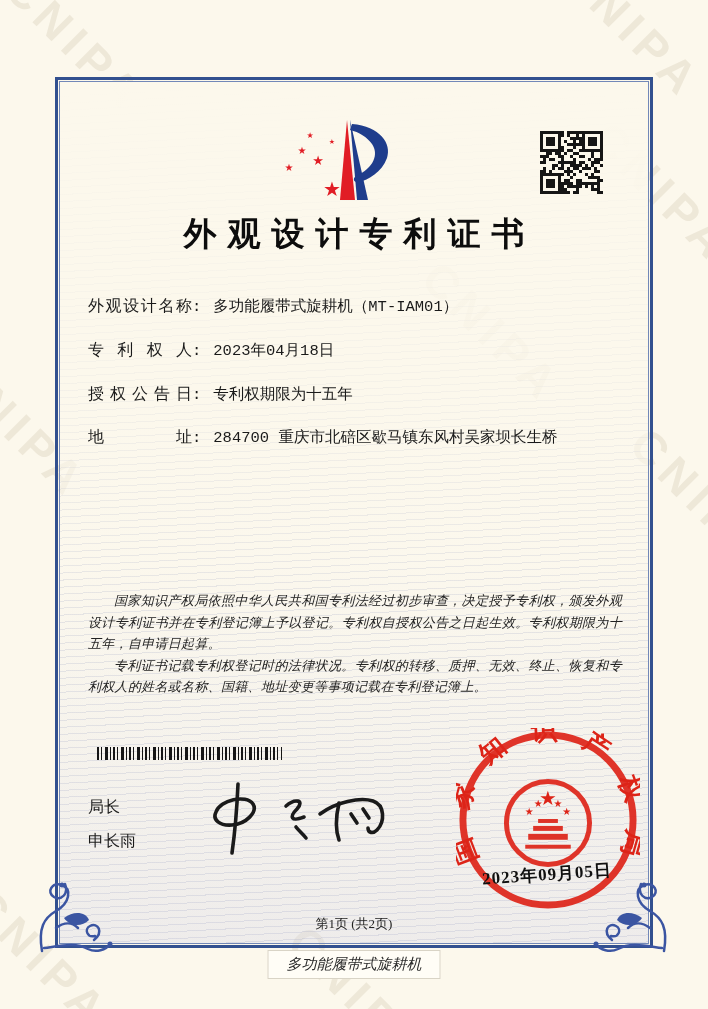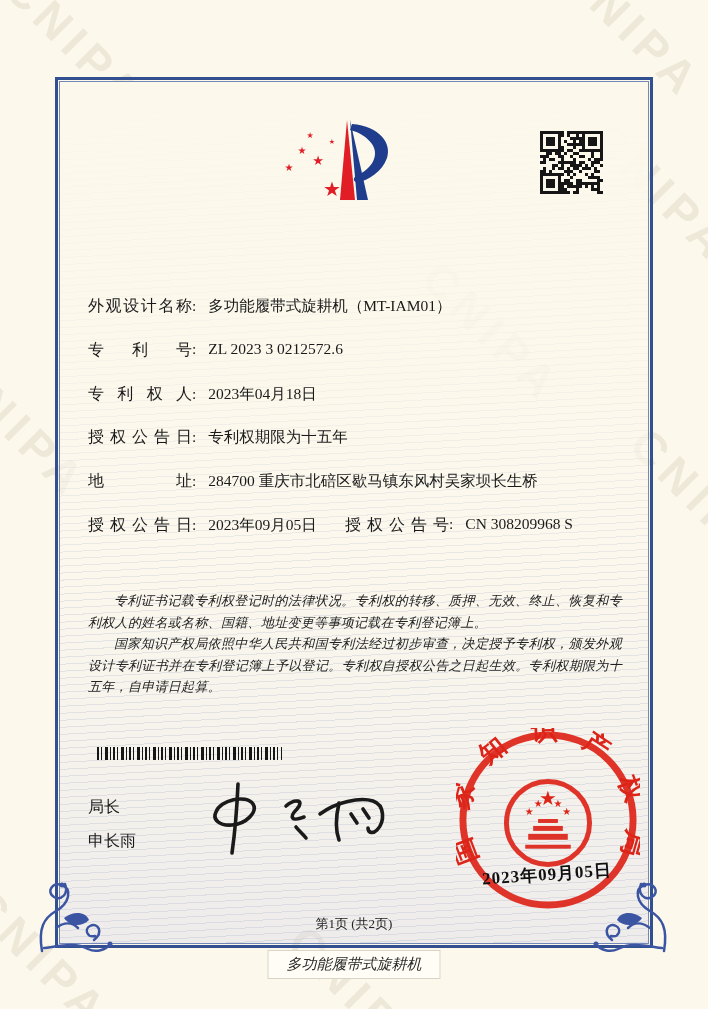--- a/index.html
+++ b/index.html
@@ -22,21 +22,21 @@
                        rgba(255,255,255,0) 1px, rgba(255,255,255,0) 7px);}
   .content{position:absolute;inset:0;z-index:2;}
   .cert-no{position:absolute;left:88px;top:127px;font-size:15px;letter-spacing:2px;}
   .logo{position:absolute;left:280px;top:112px;}
   .qr{position:absolute;left:540px;top:131px;display:grid;
       grid-template-rows:repeat(21,3px);grid-template-columns:repeat(21,3px);}
   .qr div{background:#161616;}
   .title{position:absolute;left:0;right:0;top:212px;text-align:center;font-size:33px;
          font-weight:700;letter-spacing:11px;text-indent:11px;color:#0d0d0d;}
   .fields{position:absolute;left:88px;top:296px;right:66px;font-size:15.5px;}
-  .frow{height:43.8px;position:relative;white-space:nowrap;}
+  .frow{height:43.8px;position:relative;white-space:nowrap;font-family:Liberation Mono, monospace;}
   .lab{display:inline-block;width:104px;text-align:justify;text-align-last:justify;
        font-size:16px;vertical-align:top;}
   .colon{margin-right:12px;}
   .val{font-size:15.5px;}
   .pair2{position:absolute;left:257px;top:0;}
   .paras{position:absolute;left:88px;top:590px;width:534px;font-size:13px;line-height:21.6px;
          letter-spacing:0.3px;font-style:italic;text-align:justify;color:#222;}
   .paras p{margin:0;text-indent:2em;}
   .barcode{position:absolute;left:97px;top:747px;width:185px;height:13px;
      background:repeating-linear-gradient(90deg,#161616 0 2px,transparent 2px 4px,
@@ -360,48 +360,40 @@
         <div style="grid-area: 21 / 7;"></div>
         <div style="grid-area: 21 / 8;"></div>
         <div style="grid-area: 21 / 9;"></div>
         <div style="grid-area: 21 / 10;"></div>
         <div style="grid-area: 21 / 12;"></div>
         <div style="grid-area: 21 / 13;"></div>
         <div style="grid-area: 21 / 20;"></div>
         <div style="grid-area: 21 / 21;"></div>
       </div>
 
+    <div class="title">外观设计专利证书</div>
 
     <div class="fields">
       <div class="frow">
         <span class="lab">外观设计名称</span><span class="colon">:</span><span class="val">多功能履带式旋耕机（MT-IAM01）</span>
-      </div>
-      <div class="frow">
-        <span class="lab">专利号</span><span class="colon">:</span><span class="val">ZL 2023 3 0212572.6</span>
       </div>
       <div class="frow">
         <span class="lab">专利权人</span><span class="colon">:</span><span class="val">2023年04月18日</span>
       </div>
       <div class="frow">
         <span class="lab">授权公告日</span><span class="colon">:</span><span class="val">专利权期限为十五年</span>
       </div>
       <div class="frow">
         <span class="lab">地址</span><span class="colon">:</span><span class="val">284700 重庆市北碚区歇马镇东风村吴家坝长生桥</span>
       </div>
-      <div class="frow">
-        <span class="lab">授权公告日</span><span class="colon">:</span><span class="val">2023年09月05日</span>
-        <span class="pair2">
-          <span class="lab">授权公告号</span><span class="colon">:</span><span class="val">CN 308209968 S</span>
-        </span>
-      </div>
     </div>
 
     <div class="paras">
+      <p>国家知识产权局依照中华人民共和国专利法经过初步审查，决定授予专利权，颁发外观设计专利证书并在专利登记簿上予以登记。专利权自授权公告之日起生效。专利权期限为十五年，自申请日起算。</p>
       <p>专利证书记载专利权登记时的法律状况。专利权的转移、质押、无效、终止、恢复和专利权人的姓名或名称、国籍、地址变更等事项记载在专利登记簿上。</p>
-      <p>国家知识产权局依照中华人民共和国专利法经过初步审查，决定授予专利权，颁发外观设计专利证书并在专利登记簿上予以登记。专利权自授权公告之日起生效。专利权期限为十五年，自申请日起算。</p>
     </div>
 
     <div class="barcode"></div>
 
     <div class="director l1">局长</div>
     <div class="director l2">申长雨</div>
 
     <svg class="sig" width="205" height="85" viewBox="0 0 205 85">
       <g stroke="#1a1a1a" stroke-width="3.6" fill="none" stroke-linecap="round">
         <path d="M24,40 C28,28 54,22 61,32 C66,40 54,52 40,53 C28,54 20,48 24,40"></path>

